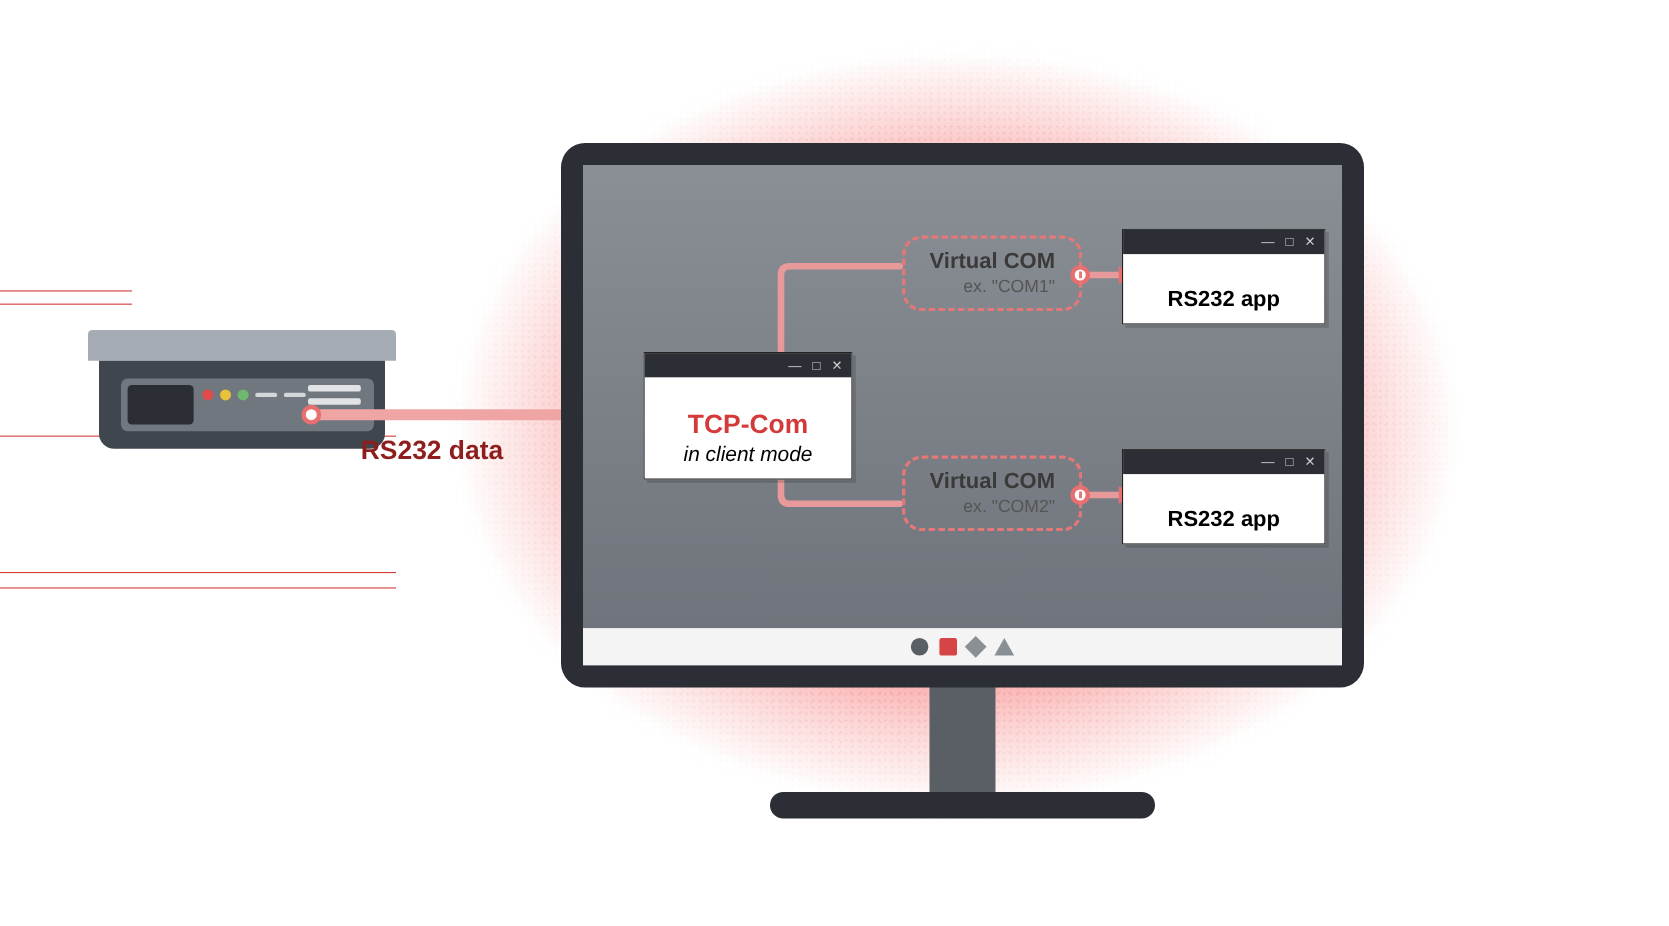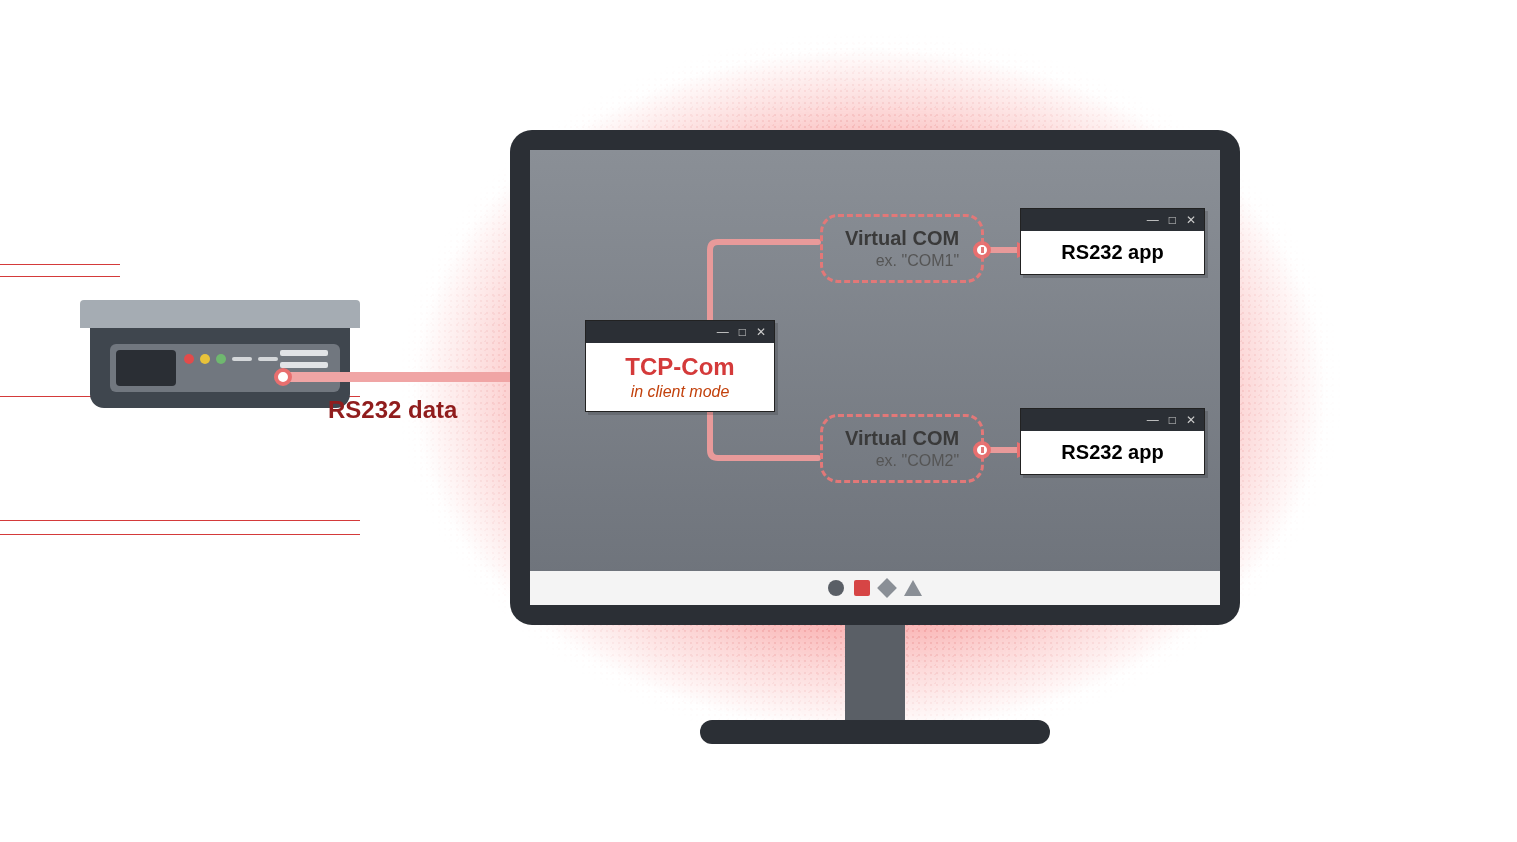--- a/index.html
+++ b/index.html
@@ -135,25 +135,25 @@
   .stand-neck{position:absolute;left:845px;top:623px;width:60px;height:100px;background:#5a5f66;}
   .stand-base{position:absolute;left:700px;top:720px;width:350px;height:24px;background:#2b2f35;border-radius:12px;}
 
   
   .win {
     position:absolute; background:#fff; border:1px solid #222;
     box-shadow:3px 3px 0 rgba(0,0,0,0.15);
   }
   .win .titlebar{height:22px;background:#2b2f35;display:flex;justify-content:flex-end;align-items:center;gap:10px;padding:0 8px;}
   .tctl{color:#ccc;font-size:12px;line-height:1;}
-  .win .content{padding:10px 18px;text-align:center;}
+  .win .content{padding:10px 18px;text-align:center;margin-top:20px;}
 
   .tcpwin{left:55px;top:170px;width:190px;}
   .tcpwin .ttl{color:#d43a3a;font-weight:700;font-size:24px;}
-  .tcpwin .sub{color:#c2410c;font-style:italic;font-size:16px;margin-top:2px;}
+  .tcpwin .sub{color:#000000;font-style:italic;font-size:19px;margin-top:2px;}
 
   .appwin1{left:490px;top:58px;width:185px;}
   .appwin2{left:490px;top:258px;width:185px;}
   .appcontent{font-weight:700;font-size:20px;padding:18px 12px;}
 
   .vcom {
     position:absolute; border:3px dashed #e27878; border-radius:18px;
     padding:10px 22px; text-align:right; color:#3a3a3a;
   }
   .vcom1{left:290px;top:64px;}

